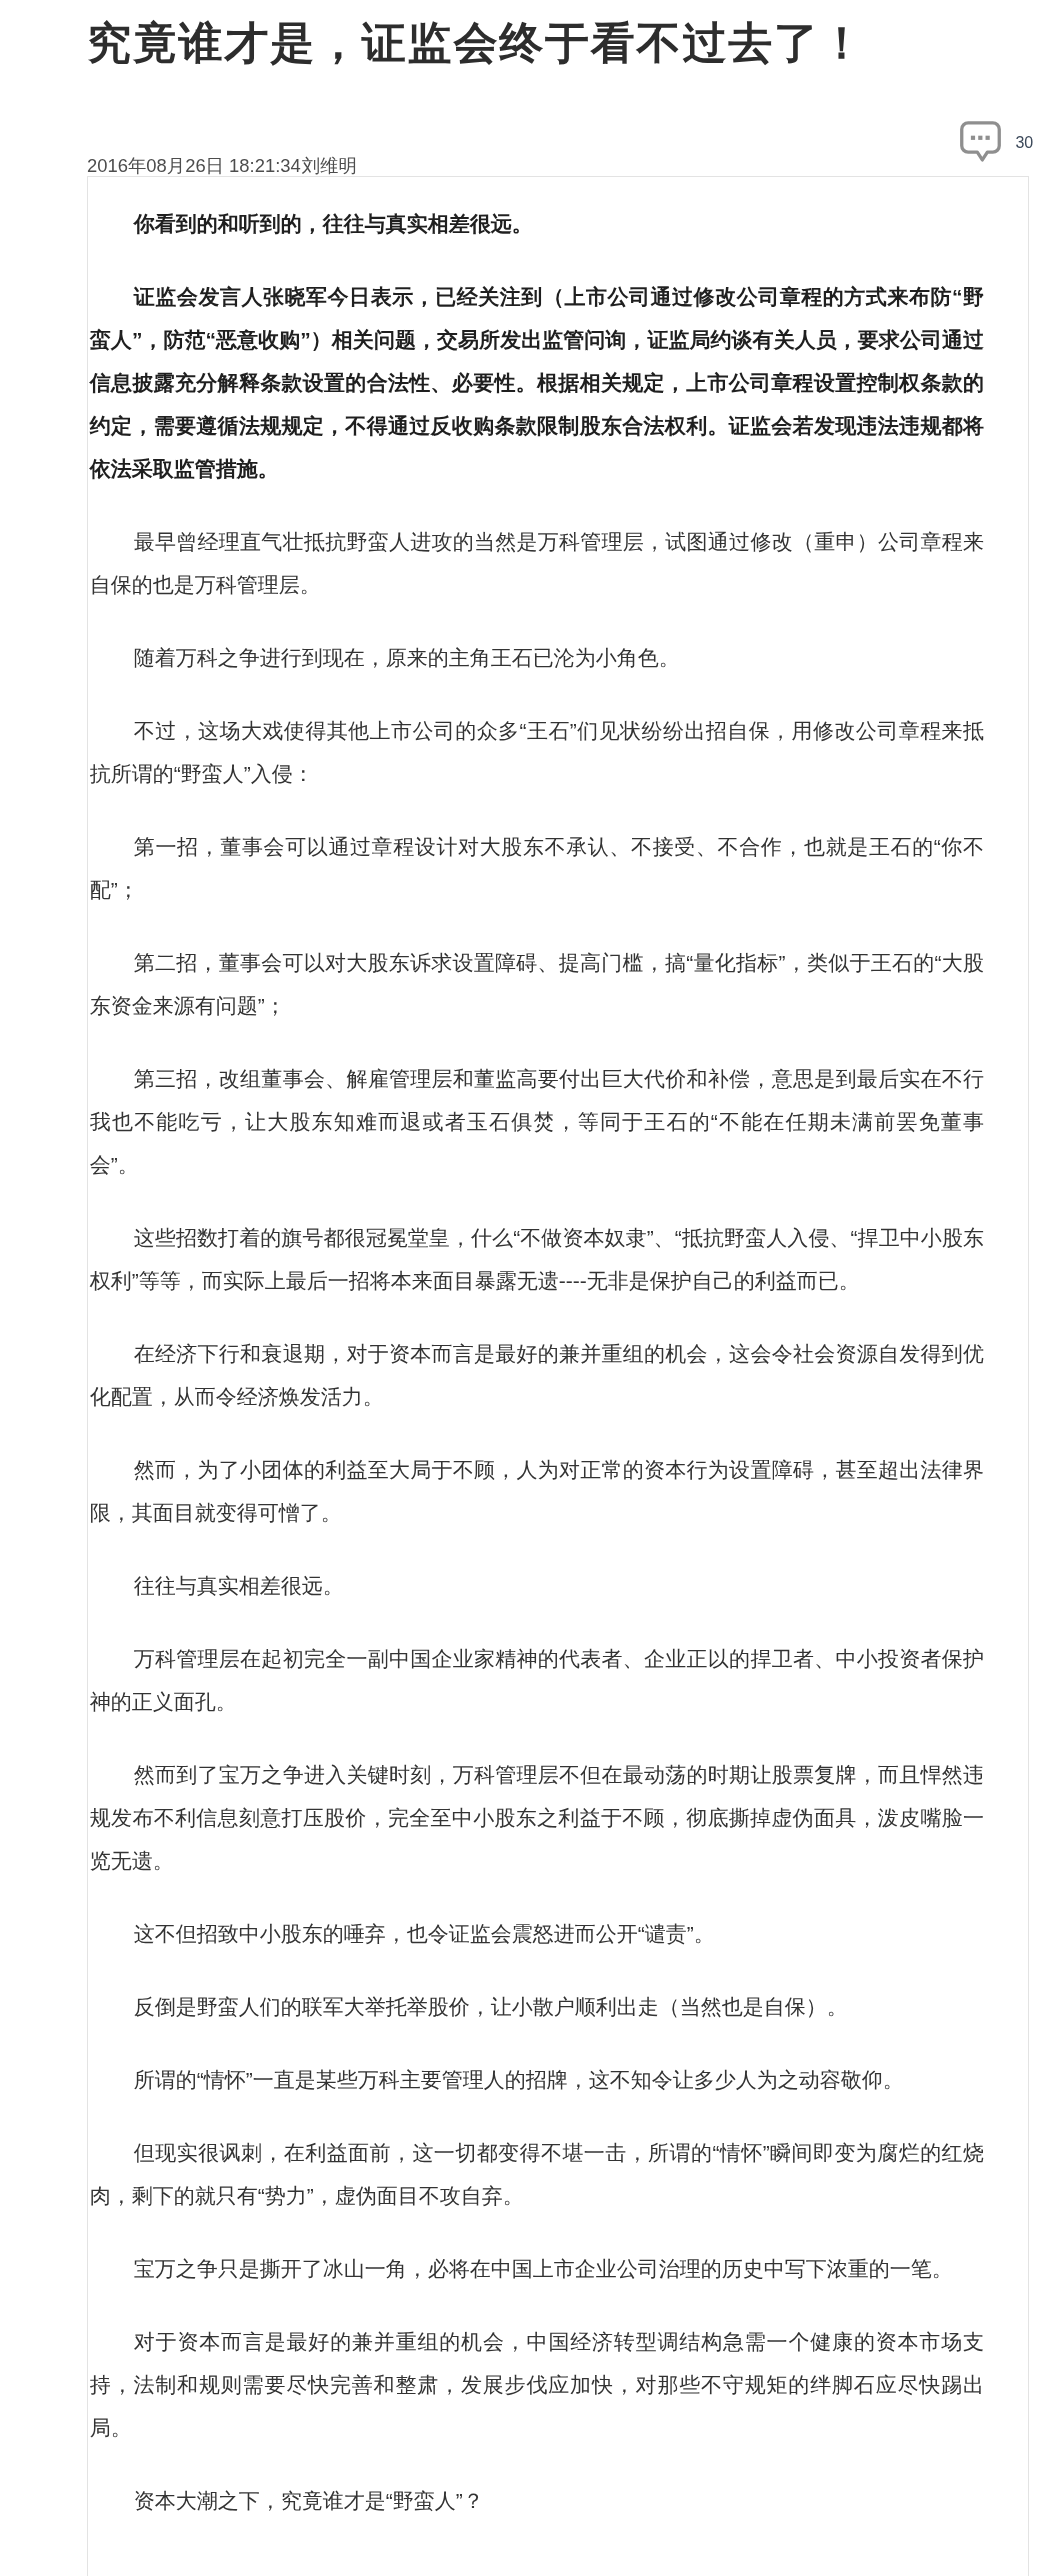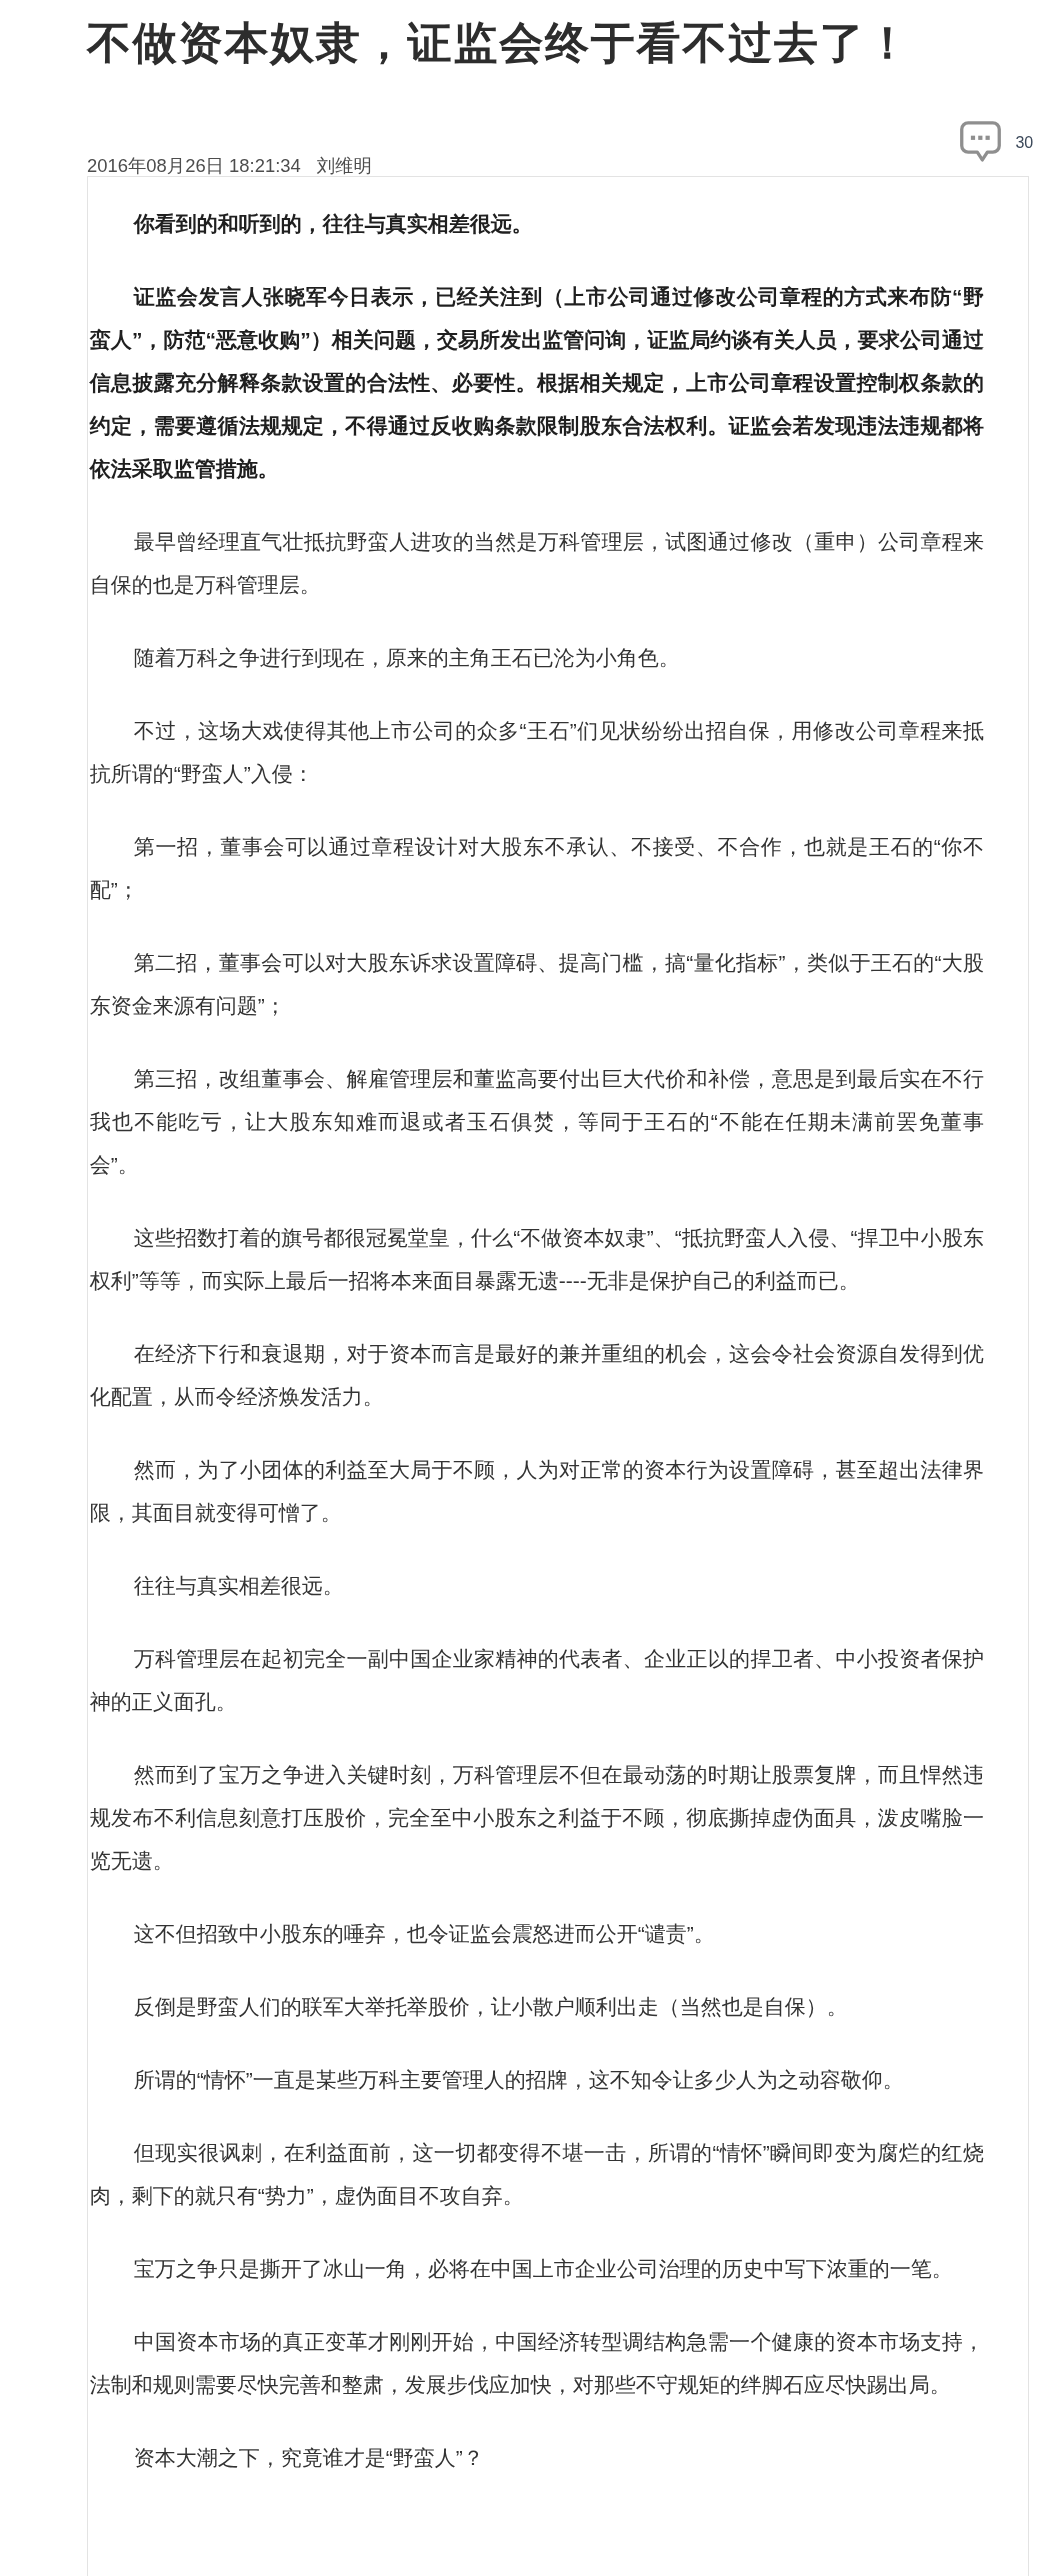--- a/index.html
+++ b/index.html
@@ -32,21 +32,21 @@
     margin-top: 48px;
     height: 46px;
     display: flex;
     align-items: center;
     justify-content: space-between;
   }
   .meta-left {
     font-size: 18.4px;
     color: var(--meta-color, #4d4d4d);
     display: flex;
-    gap: 16px;
+    gap: 1px;
     align-items: center;
     margin-top: 44px;
   }
   .comment-group {
     display: flex;
     align-items: center;
     gap: 13px;
     cursor: pointer;
     padding-right: 1.8px;
   }
@@ -74,21 +74,21 @@
   .para.bold {
     font-weight: 700;
     color: var(--bold-color, #1f1f1f);
   }
 </style>
 </head>
 <body style="background: rgb(255, 255, 255);">
 
 <div class="page">
 
-  <h1 class="article-title">不做资本奴隶，证监会终于看不过去了！</h1>
+  <h1 class="article-title">究竟谁才是，证监会终于看不过去了！</h1>
 
   <div class="meta-row">
     <div class="meta-left">
       <span>2016年08月26日 18:21:34</span>
       <span>刘维明</span>
     </div>
 
     <div class="comment-group">
       <svg width="43" height="46" viewBox="0 0 47 50">
         <path d="M10 3 H37 A7 7 0 0 1 44 10 V28 A7 7 0 0 1 37 35 H31 L25.5 43.5 L20 35 H10 A7 7 0 0 1 3 28 V10 A7 7 0 0 1 10 3 Z" fill="none" stroke="#8f8f8f" stroke-width="3.6" stroke-linejoin="round"></path>
@@ -115,19 +115,19 @@
         <p class="para">在经济下行和衰退期，对于资本而言是最好的兼并重组的机会，这会令社会资源自发得到优化配置，从而令经济焕发活力。</p>
         <p class="para">然而，为了小团体的利益至大局于不顾，人为对正常的资本行为设置障碍，甚至超出法律界限，其面目就变得可憎了。</p>
         <p class="para">往往与真实相差很远。</p>
         <p class="para">万科管理层在起初完全一副中国企业家精神的代表者、企业正以的捍卫者、中小投资者保护神的正义面孔。</p>
         <p class="para">然而到了宝万之争进入关键时刻，万科管理层不但在最动荡的时期让股票复牌，而且悍然违规发布不利信息刻意打压股价，完全至中小股东之利益于不顾，彻底撕掉虚伪面具，泼皮嘴脸一览无遗。</p>
         <p class="para">这不但招致中小股东的唾弃，也令证监会震怒进而公开“谴责”。</p>
         <p class="para">反倒是野蛮人们的联军大举托举股价，让小散户顺利出走（当然也是自保）。</p>
         <p class="para">所谓的“情怀”一直是某些万科主要管理人的招牌，这不知令让多少人为之动容敬仰。</p>
         <p class="para">但现实很讽刺，在利益面前，这一切都变得不堪一击，所谓的“情怀”瞬间即变为腐烂的红烧肉，剩下的就只有“势力”，虚伪面目不攻自弃。</p>
         <p class="para">宝万之争只是撕开了冰山一角，必将在中国上市企业公司治理的历史中写下浓重的一笔。</p>
-        <p class="para">中国资本市场的真正变革才刚刚开始，中国经济转型调结构急需一个健康的资本市场支持，法制和规则需要尽快完善和整肃，发展步伐应加快，对那些不守规矩的绊脚石应尽快踢出局。</p>
+        <p class="para">对于资本而言是最好的兼并重组的机会，中国经济转型调结构急需一个健康的资本市场支持，法制和规则需要尽快完善和整肃，发展步伐应加快，对那些不守规矩的绊脚石应尽快踢出局。</p>
         <p class="para">资本大潮之下，究竟谁才是“野蛮人”？</p>
       </div>
   </div>
 
 </div>
 
 
 </body></html>

